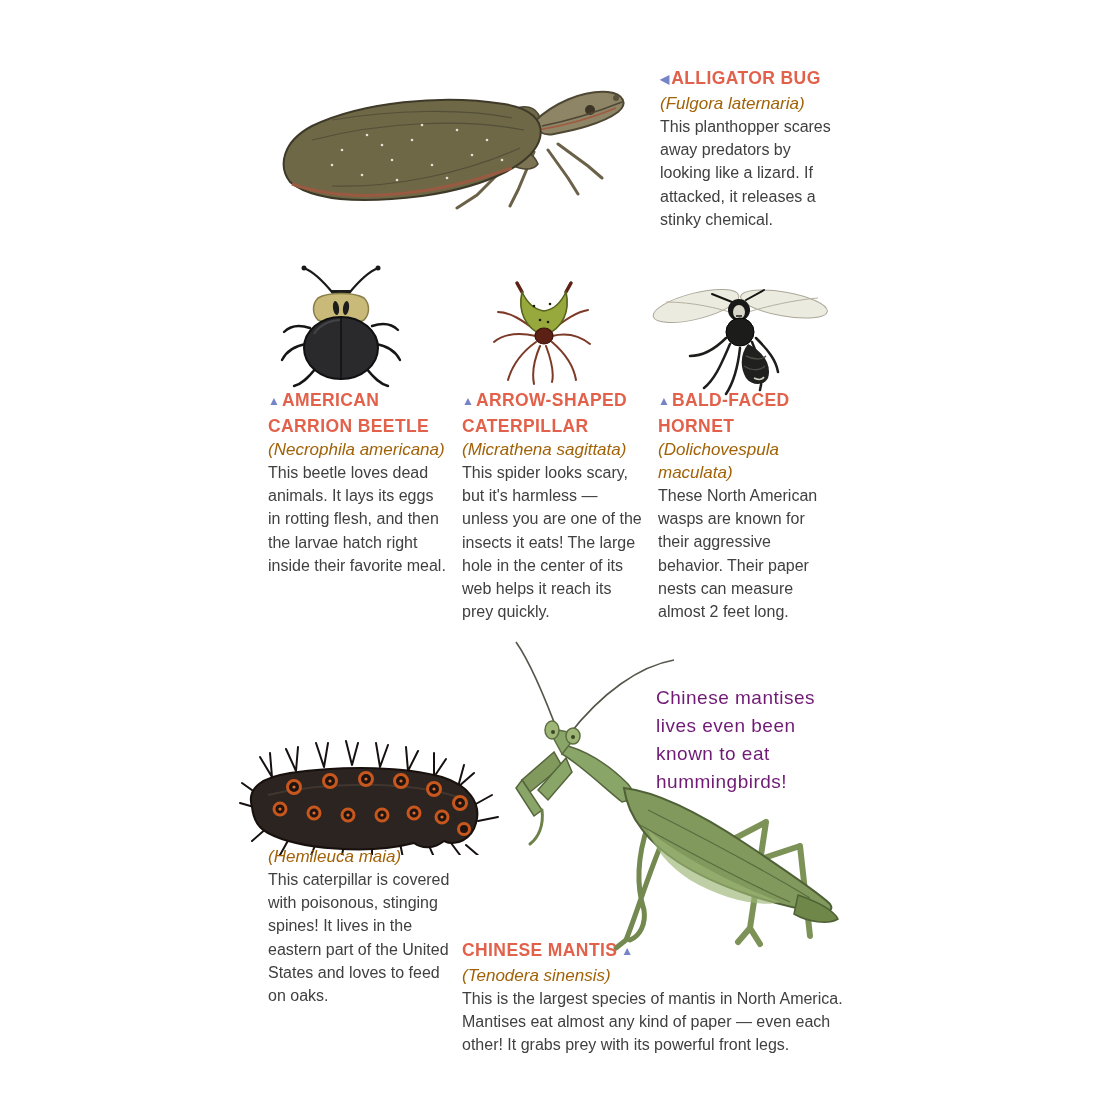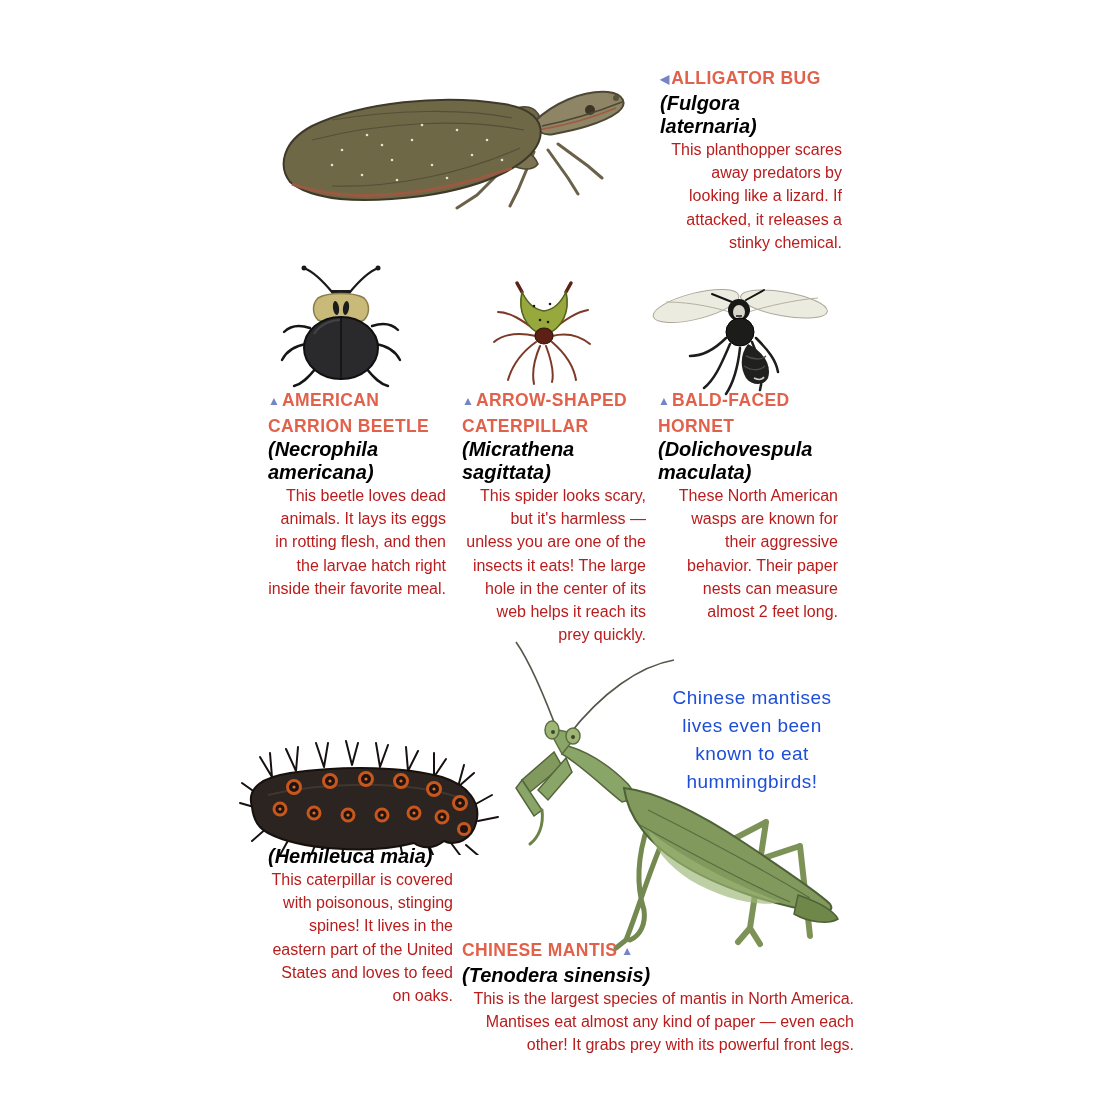--- a/index.html
+++ b/index.html
@@ -21,40 +21,39 @@
   }
   .arrow{
     color:#7484c6;
     font-size:12px;
     letter-spacing:0;
     position:relative;top:-1px;
     padding-right:2px;
   }
   .arrow.after{padding-right:0;padding-left:4px;}
   .species{
-    color:#000000;
-    font-size:20px;
-    font-weight:700;
+    color:#a16207;
+    font-size:17px;
+    font-weight:400;
     font-style:italic;
     line-height:23px;
   }
   .desc{
     margin:0;
-    color:#b91c1c;
+    color:#404040;
     font-size:16px;
     line-height:23.2px;
-    text-align:right;
   }
   .note{
     position:absolute;
     left:656px;top:684px;width:192px;
-    color:#1d4ed8;
+    color:#701a75;
     font-size:19px;
     line-height:28px;
-    text-align:center;
+    text-align:left;
     letter-spacing:0.5px;
     font-weight:500;
   }
   .illo{position:absolute;}
   .illo svg{display:block;}
 </style>
 </head>
 <body>
 
 <div class="page">

